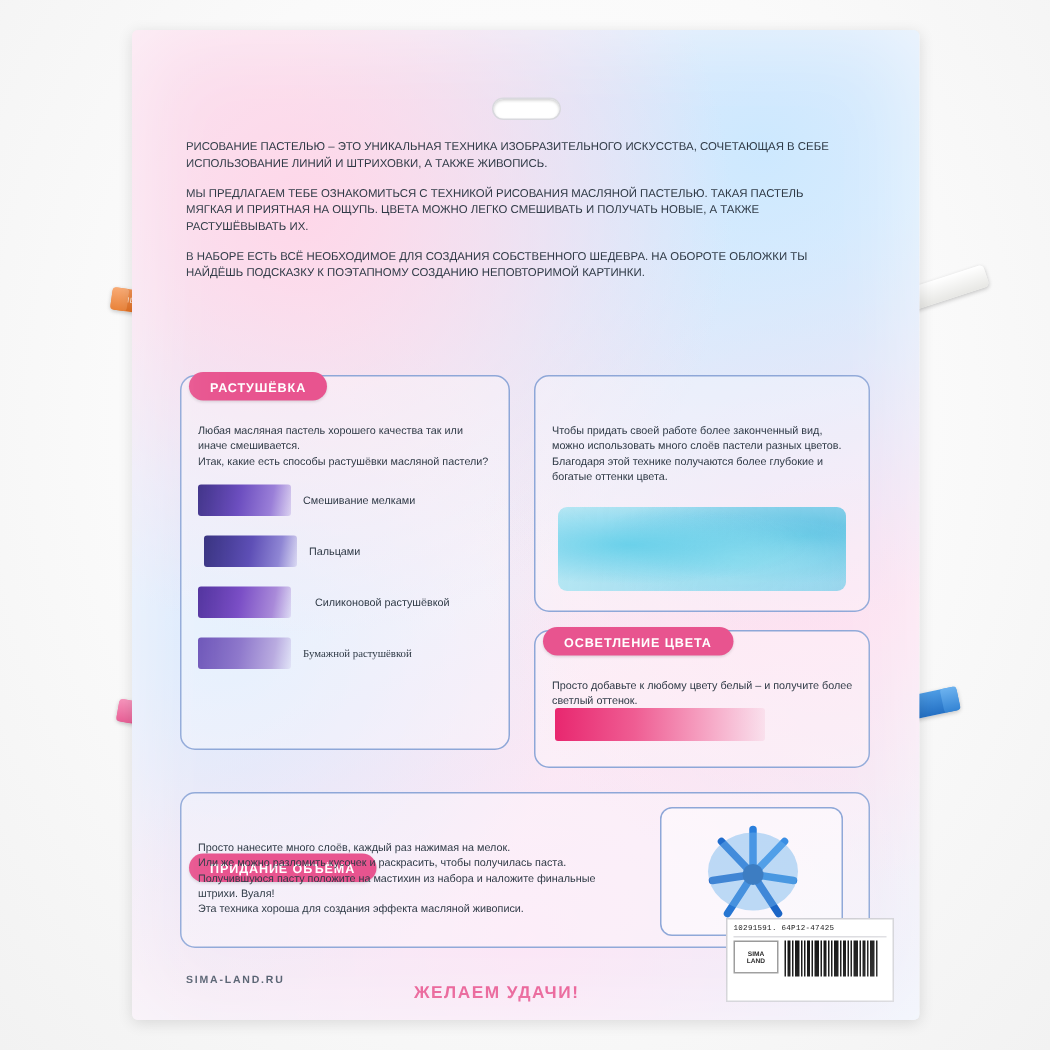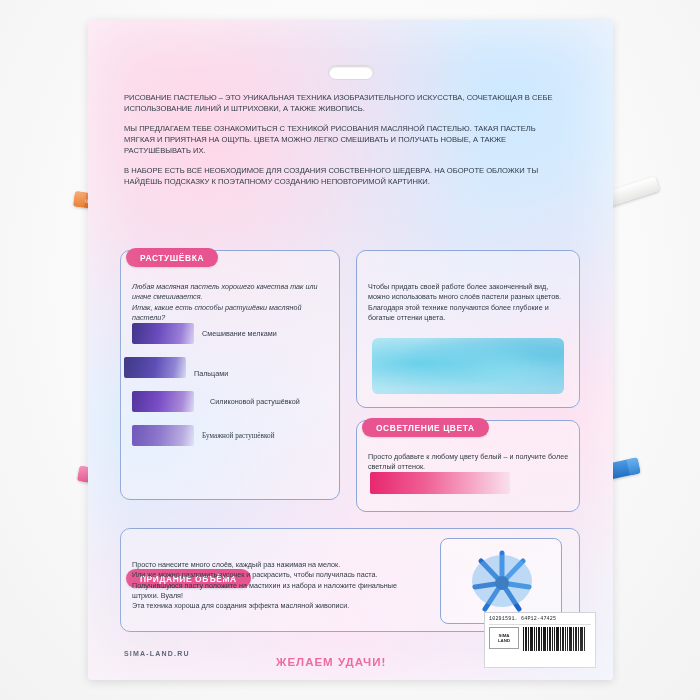--- a/index.html
+++ b/index.html
@@ -238,30 +238,30 @@
 
     <div class="body-text" style="left:36px; top:72px; width:440px;">
       <p>РИСОВАНИЕ ПАСТЕЛЬЮ – ЭТО УНИКАЛЬНАЯ ТЕХНИКА ИЗОБРАЗИТЕЛЬНОГО ИСКУССТВА, СОЧЕТАЮЩАЯ В СЕБЕ ИСПОЛЬЗОВАНИЕ ЛИНИЙ И ШТРИХОВКИ, А ТАКЖЕ ЖИВОПИСЬ.</p>
       <p>МЫ ПРЕДЛАГАЕМ ТЕБЕ ОЗНАКОМИТЬСЯ С ТЕХНИКОЙ РИСОВАНИЯ МАСЛЯНОЙ ПАСТЕЛЬЮ. ТАКАЯ ПАСТЕЛЬ МЯГКАЯ И ПРИЯТНАЯ НА ОЩУПЬ. ЦВЕТА МОЖНО ЛЕГКО СМЕШИВАТЬ И ПОЛУЧАТЬ НОВЫЕ, А ТАКЖЕ РАСТУШЁВЫВАТЬ ИХ.</p>
       <p>В НАБОРЕ ЕСТЬ ВСЁ НЕОБХОДИМОЕ ДЛЯ СОЗДАНИЯ СОБСТВЕННОГО ШЕДЕВРА. НА ОБОРОТЕ ОБЛОЖКИ ТЫ НАЙДЁШЬ ПОДСКАЗКУ К ПОЭТАПНОМУ СОЗДАНИЮ НЕПОВТОРИМОЙ КАРТИНКИ.</p>
     </div>
 
     <div class="panel" style="left:32px; top:230px; width:220px; height:250px;"></div>
     <div class="pill" style="left:38px; top:228px;">РАСТУШЁВКА</div>
 
-    <div class="panel-text" style="left:44px; top:252px; width:196px; white-space:pre-line;font-style:italic;">
+    <div class="panel-text" style="left:44px; top:252px; width:196px; white-space:pre-line;">
       <span>Любая масляная пастель хорошего качества так или иначе смешивается.
 Итак, какие есть способы растушёвки масляной пастели?</span>
     </div>
 
     <div class="swatch-row" style="left:44px; top:303px;">
       <div class="swatch" style="background:linear-gradient(100deg,#3c2f86 0%,#6d4fc0 45%,#9a7fd8 78%,rgba(154,127,216,.25) 100%); border-radius:2px;"></div>
       <span class="swatch-label">Смешивание мелками</span>
     </div>
-    <div class="swatch-row" style="left:36px; top:337px;align-items:flex-end;">
+    <div class="swatch-row" style="left:48px; top:337px;">
       <div class="swatch" style="background:linear-gradient(100deg,#35307f 0%,#5e4fb6 50%,#8f86d4 80%,rgba(143,134,212,.2) 100%); border-radius:2px;"></div>
       <span class="swatch-label">Пальцами</span>
     </div>
     <div class="swatch-row" style="left:44px; top:371px;gap:16px;">
       <div class="swatch" style="background:linear-gradient(100deg,#4e2f9c 0%,#7b4fc6 45%,#a98ad9 80%,rgba(169,138,217,.2) 100%); border-radius:2px;"></div>
       <span class="swatch-label">Силиконовой растушёвкой</span>
     </div>
     <div class="swatch-row" style="left:44px; top:405px;font-family:Liberation Serif, serif;">
       <div class="swatch" style="background:linear-gradient(100deg,#6b53b8 0%,#8f79cc 45%,#b9abe0 80%,rgba(185,171,224,.18) 100%); border-radius:2px;"></div>
       <span class="swatch-label">Бумажной растушёвкой</span>

